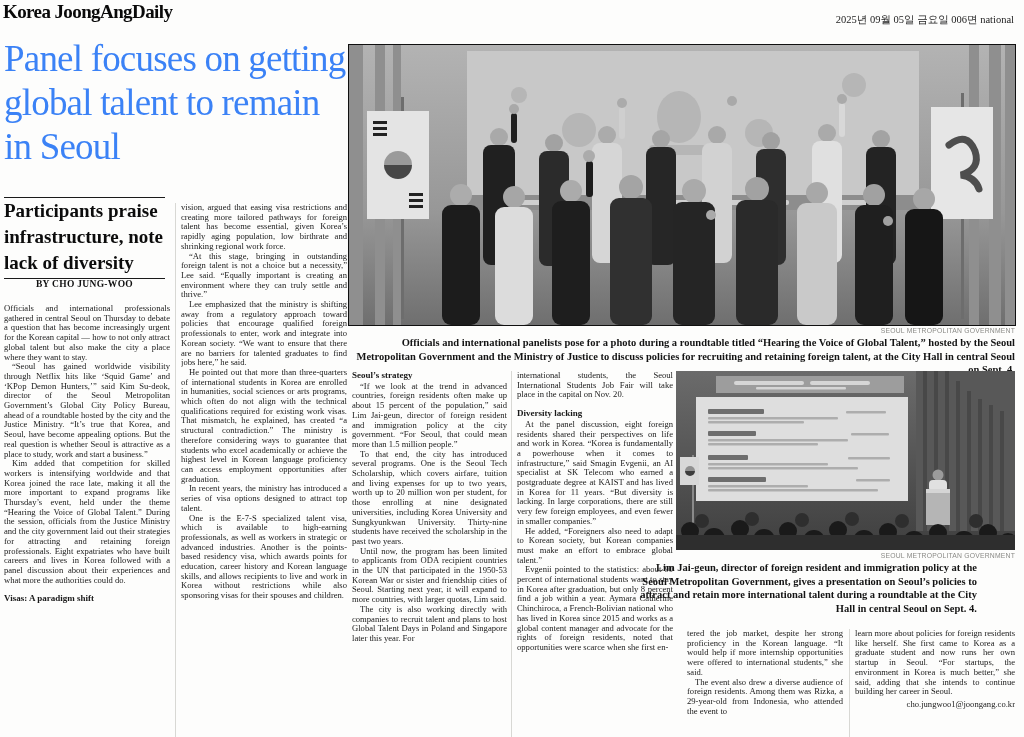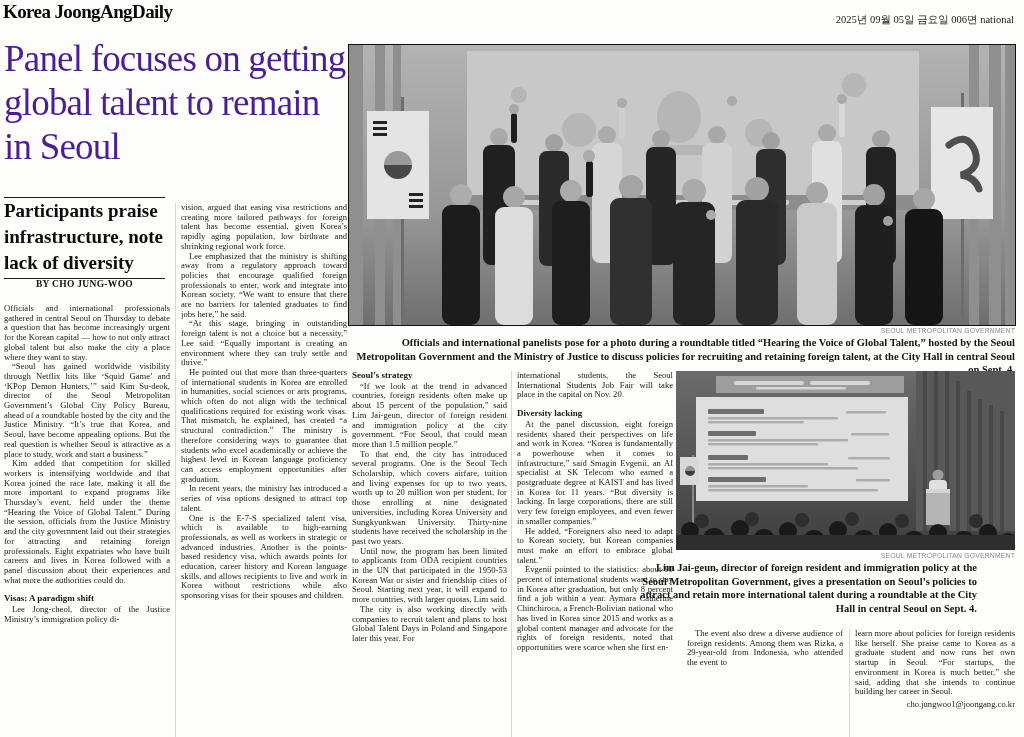--- a/index.html
+++ b/index.html
@@ -8,21 +8,21 @@
     background:#fdfdfc;color:#161616;
     font-family:"Liberation Serif", serif;
     -webkit-font-smoothing:antialiased;
   }
   .abs{position:absolute;}
   
   .masthead{left:3px;top:1px;font-size:19px;font-weight:bold;letter-spacing:-0.6px;color:#0a0a0a;}
   .dateline{right:10px;top:13px;font-size:10.5px;color:#222;}
   
   .headline{left:4px;top:37px;width:347px;font-size:37px;line-height:44px;
-    font-weight:500;letter-spacing:-0.8px;color:#4c1d95;}
+    font-weight:500;letter-spacing:-0.8px;color:#3b82f6;}
   .subhead-block{left:4px;top:197px;width:161px;border-top:1.5px solid #1a1a1a;padding-top:0;}
   .subhead{font-size:19px;line-height:26px;font-weight:600;color:#0c0c0c;}
   .byline-block{left:4px;top:278px;width:161px;border-top:1.5px solid #1a1a1a;padding-top:0;text-align:center;}
   .byline{font-size:9.5px;font-weight:bold;letter-spacing:0.3px;color:#111;}
   
   .col{font-size:8.6px;line-height:9.7px;text-align:justify;color:#191919;overflow:hidden;}
   .col p{margin:0;}
   .col p.ind{text-indent:8px;}
   .col .sec{font-weight:bold;font-size:9px;margin-top:9px;margin-bottom:1px;text-align:left;}
   .col .email{text-align:right;margin-top:3px;}
@@ -298,27 +298,26 @@
   </svg>
 </div>
 <div class="abs credit credit2">SEOUL METROPOLITAN GOVERNMENT</div>
 <div class="abs caption caption2">Lim Jai-geun, director of foreign resident and immigration policy at the Seoul Metropolitan Government, gives a presentation on Seoul’s policies to attract and retain more international talent during a roundtable at the City Hall in central Seoul on Sept. 4.</div>
 
 <div class="abs col col1">
   <p>Officials and international professionals gathered in central Seoul on Thursday to debate a question that has become increasingly urgent for the Korean capital — how to not only attract global talent but also make the city a place where they want to stay.</p>
   <p class="ind">“Seoul has gained worldwide visibility through Netflix hits like ‘Squid Game’ and ‘KPop Demon Hunters,’” said Kim Su-deok, director of the Seoul Metropolitan Government’s Global City Policy Bureau, ahead of a roundtable hosted by the city and the Justice Ministry. “It’s true that Korea, and Seoul, have become appealing options. But the real question is whether Seoul is attractive as a place to study, work and start a business.”</p>
   <p class="ind">Kim added that competition for skilled workers is intensifying worldwide and that Korea joined the race late, making it all the more important to expand programs like Thursday’s event, held under the theme “Hearing the Voice of Global Talent.” During the session, officials from the Justice Ministry and the city government laid out their strategies for attracting and retaining foreign professionals. Eight expatriates who have built careers and lives in Korea followed with a panel discussion about their experiences and what more the authorities could do.</p>
   <p class="sec">Visas: A paradigm shift</p>
-  <p class="ind">Lee Jong-cheol, director of the Justice Ministry’s immigration policy di-</p>
 </div>
 
 <div class="abs col col2">
   <p>vision, argued that easing visa restrictions and creating more tailored pathways for foreign talent has become essential, given Korea’s rapidly aging population, low birthrate and shrinking regional work force.</p>
+  <p class="ind">“At this stage, bringing in outstanding foreign talent is not a choice but a necessity,” Lee said. “Equally important is creating an environment where they can truly settle and thrive.”</p>
   <p class="ind">Lee emphasized that the ministry is shifting away from a regulatory approach toward policies that encourage qualified foreign professionals to enter, work and integrate into Korean society. “We want to ensure that there are no barriers for talented graduates to find jobs here,” he said.</p>
-  <p class="ind">“At this stage, bringing in outstanding foreign talent is not a choice but a necessity,” Lee said. “Equally important is creating an environment where they can truly settle and thrive.”</p>
   <p class="ind">He pointed out that more than three-quarters of international students in Korea are enrolled in humanities, social sciences or arts programs, which often do not align with the technical qualifications required for existing work visas. That mismatch, he explained, has created “a structural contradiction.” The ministry is therefore considering ways to guarantee that students who excel academically or achieve the highest level in Korean language proficiency can access employment opportunities after graduation.</p>
   <p class="ind">In recent years, the ministry has introduced a series of visa options designed to attract top talent.</p>
   <p class="ind">One is the E-7-S specialized talent visa, which is available to high-earning professionals, as well as workers in strategic or advanced industries. Another is the points-based residency visa, which awards points for education, career history and Korean language skills, and allows recipients to live and work in Korea without restrictions while also sponsoring visas for their spouses and children.</p>
 </div>
 
 <div class="abs col col3">
   <p class="sec" style="margin-top:0;">Seoul’s strategy</p>
   <p class="ind">“If we look at the trend in advanced countries, foreign residents often make up about 15 percent of the population,” said Lim Jai-geun, director of foreign resident and immigration policy at the city government. “For Seoul, that could mean more than 1.5 million people.”</p>
   <p class="ind">To that end, the city has introduced several programs. One is the Seoul Tech Scholarship, which covers airfare, tuition and living expenses for up to two years, worth up to 20 million won per student, for those enrolling at nine designated universities, including Korea University and Sungkyunkwan University. Thirty-nine students have received the scholarship in the past two years.</p>
   <p class="ind">Until now, the program has been limited to applicants from ODA recipient countries in the UN that participated in the 1950-53 Korean War or sister and friendship cities of Seoul. Starting next year, it will expand to more countries, with larger quotas, Lim said.</p>
@@ -327,19 +326,20 @@
 
 <div class="abs col col4">
   <p>international students, the Seoul International Students Job Fair will take place in the capital on Nov. 20.</p>
   <p class="sec">Diversity lacking</p>
   <p class="ind">At the panel discussion, eight foreign residents shared their perspectives on life and work in Korea. “Korea is fundamentally a powerhouse when it comes to infrastructure,” said Smagin Evgenii, an AI specialist at SK Telecom who earned a postgraduate degree at KAIST and has lived in Korea for 11 years. “But diversity is lacking. In large corporations, there are still very few foreign employees, and even fewer in smaller companies.”</p>
   <p class="ind">He added, “Foreigners also need to adapt to Korean society, but Korean companies must make an effort to embrace global talent.”</p>
   <p class="ind">Evgenii pointed to the statistics: about 90 percent of international students want to stay in Korea after graduation, but only 8 percent find a job within a year. Aymara Catherine Chinchiroca, a French-Bolivian national who has lived in Korea since 2015 and works as a global content manager and advocate for the rights of foreign residents, noted that opportunities were scarce when she first en-</p>
 </div>
 
 <div class="abs col col5">
+  <p>tered the job market, despite her strong proficiency in the Korean language. “It would help if more internship opportunities were offered to international students,” she said.</p>
   <p class="ind">The event also drew a diverse audience of foreign residents. Among them was Rizka, a 29-year-old from Indonesia, who attended the event to</p>
 </div>
 
 <div class="abs col col6">
-  <p>learn more about policies for foreign residents like herself. She praise came to Korea as a graduate student and now runs her own startup in Seoul. “For startups, the environment in Korea is much better,” she said, adding that she intends to continue building her career in Seoul.</p>
+  <p>learn more about policies for foreign residents like herself. She first came to Korea as a graduate student and now runs her own startup in Seoul. “For startups, the environment in Korea is much better,” she said, adding that she intends to continue building her career in Seoul.</p>
   <p class="email">cho.jungwoo1@joongang.co.kr</p>
 </div>
 
 </body></html>

